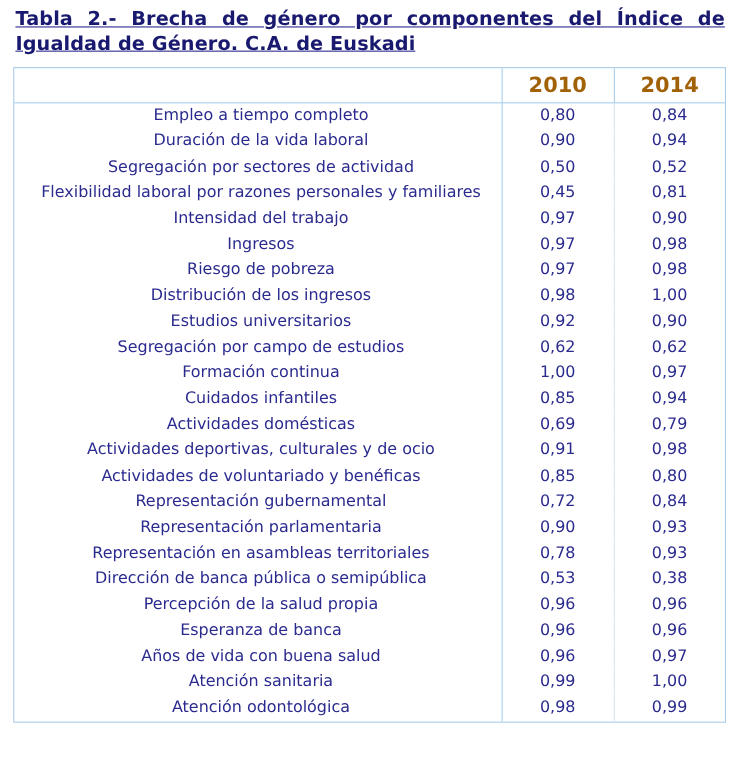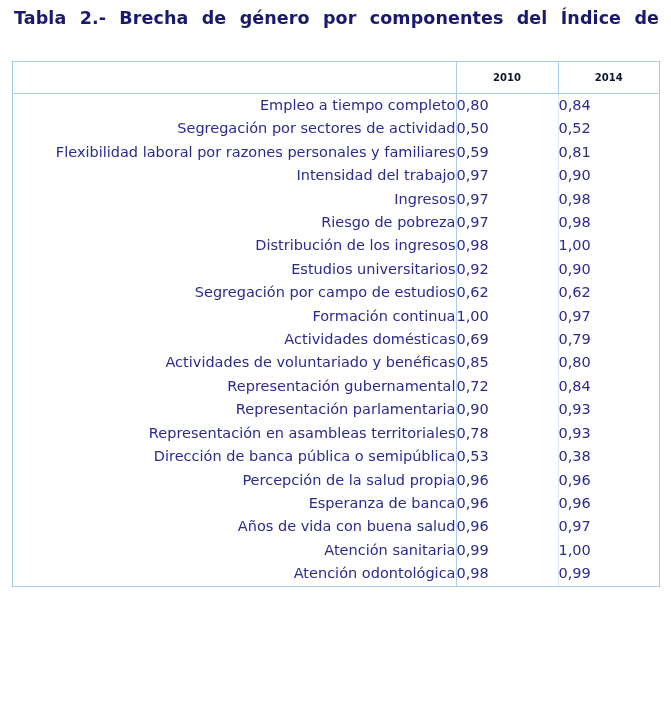--- a/index.html
+++ b/index.html
@@ -13,20 +13,21 @@
     font-family: "DejaVu Sans", sans-serif;
     color: #2b2b8f;
     overflow: hidden;
   }
 
   .page {
     position: relative;
     width: 577px;
     height: 701px;
     box-sizing: border-box;
+    text-decoration: underline;
   }
 
   
   .title-block {
     padding: 8px 12px 0 14px;
     box-sizing: border-box;
   }
   .title-line {
     font-size: 17.5px;
     font-weight: bold;
@@ -61,23 +62,23 @@
     width: 100%;
     table-layout: fixed;
   }
 
   table.gender-table col.c-label { width: 443px; }
   table.gender-table col.c-2010  { width: 102px; }
   table.gender-table col.c-2012  { width: 101px; }
 
   thead th {
     height: 31px;
-    font-size: 10px;
+    font-size: 19px;
     font-weight: bold;
-    color: #0f172a;
+    color: #a16207;
     text-align: center;
     vertical-align: middle;
     border-bottom: 1.5px solid #a8cdea;
     padding: 0;
   }
   thead th.h-label {
     border-right: 1.5px solid #a8cdea;
   }
   thead th.h-2010 {
     border-right: 1.5px solid #a8cdea;
@@ -85,43 +86,45 @@
 
   tbody td {
     height: 23.4px;
     font-size: 14.5px;
     color: #2b2b8f;
     padding: 0;
     vertical-align: middle;
     line-height: 23.4px;
   }
   tbody td.td-label {
-    text-align: right;
+    text-align: center;
     padding-left: 6px;
     border-right: 1.5px solid #a8cdea;
     white-space: nowrap;
     overflow: hidden;
   }
   tbody td.td-val {
+    text-align: center;
   }
   tbody td.td-2010 {
     border-right: 1px solid #dbe6f0;
   }
 
   tbody tr:last-child td {
     padding-bottom: 0;
   }
 </style>
 </head>
 <body>
 
 <div class="page">
 
   <div class="title-block">
     <div class="title-line title-line-1">Tabla 2.- Brecha de género por componentes del  Índice de</div>
+    <div class="title-line title-line-2">Igualdad de Género. C.A. de Euskadi</div>
   </div>
 
   <div class="table-wrap">
     <table class="gender-table">
       <colgroup>
         <col class="c-label">
         <col class="c-2010">
         <col class="c-2012">
       </colgroup>
       <thead>
@@ -131,27 +134,32 @@
           <th class="h-2012">2014</th>
         </tr>
       </thead>
       <tbody id="table-body">
           <tr>
             <td class="td-label">Empleo a tiempo completo</td>
             <td class="td-val td-2010">0,80</td>
             <td class="td-val td-2012">0,84</td>
           </tr>
           <tr>
+            <td class="td-label">Duración de la vida laboral</td>
+            <td class="td-val td-2010">0,90</td>
+            <td class="td-val td-2012">0,94</td>
+          </tr>
+          <tr>
             <td class="td-label">Segregación por sectores de actividad</td>
             <td class="td-val td-2010">0,50</td>
             <td class="td-val td-2012">0,52</td>
           </tr>
           <tr>
             <td class="td-label">Flexibilidad laboral por razones personales y familiares</td>
-            <td class="td-val td-2010">0,59</td>
+            <td class="td-val td-2010">0,45</td>
             <td class="td-val td-2012">0,81</td>
           </tr>
           <tr>
             <td class="td-label">Intensidad del trabajo</td>
             <td class="td-val td-2010">0,97</td>
             <td class="td-val td-2012">0,90</td>
           </tr>
           <tr>
             <td class="td-label">Ingresos</td>
             <td class="td-val td-2010">0,97</td>
@@ -176,25 +184,35 @@
             <td class="td-label">Segregación por campo de estudios</td>
             <td class="td-val td-2010">0,62</td>
             <td class="td-val td-2012">0,62</td>
           </tr>
           <tr>
             <td class="td-label">Formación continua</td>
             <td class="td-val td-2010">1,00</td>
             <td class="td-val td-2012">0,97</td>
           </tr>
           <tr>
+            <td class="td-label">Cuidados infantiles</td>
+            <td class="td-val td-2010">0,85</td>
+            <td class="td-val td-2012">0,94</td>
+          </tr>
+          <tr>
             <td class="td-label">Actividades domésticas</td>
             <td class="td-val td-2010">0,69</td>
             <td class="td-val td-2012">0,79</td>
           </tr>
           <tr>
+            <td class="td-label">Actividades deportivas, culturales y de ocio</td>
+            <td class="td-val td-2010">0,91</td>
+            <td class="td-val td-2012">0,98</td>
+          </tr>
+          <tr>
             <td class="td-label">Actividades de voluntariado y benéficas</td>
             <td class="td-val td-2010">0,85</td>
             <td class="td-val td-2012">0,80</td>
           </tr>
           <tr>
             <td class="td-label">Representación gubernamental</td>
             <td class="td-val td-2010">0,72</td>
             <td class="td-val td-2012">0,84</td>
           </tr>
           <tr>

